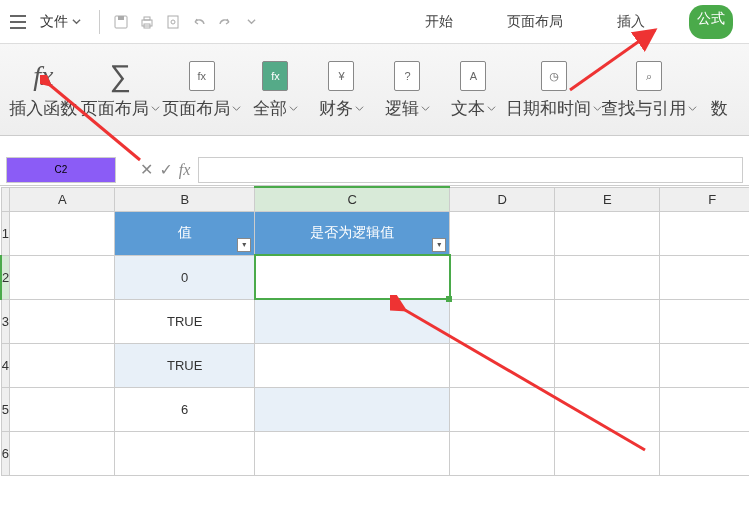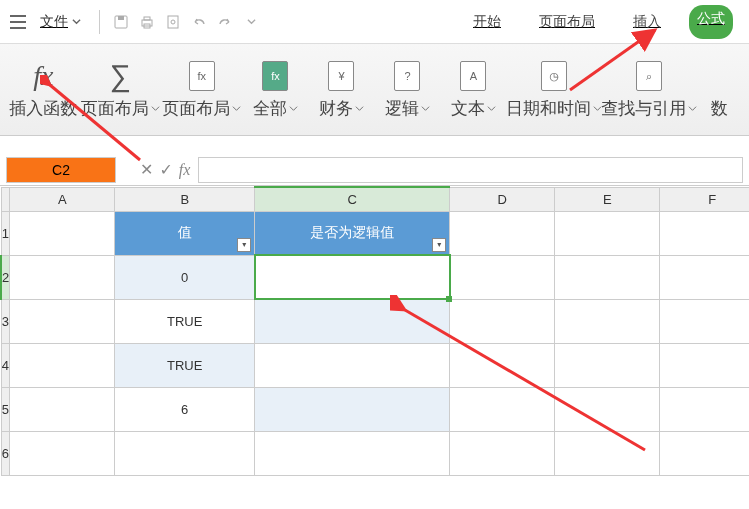--- a/index.html
+++ b/index.html
@@ -1,36 +1,36 @@
 <!DOCTYPE html>
 <html><head>
 <meta charset="utf-8">
 <style>
 * { box-sizing: border-box; margin: 0; padding: 0; font-family: "Microsoft YaHei", sans-serif; }
 body { background: #fff; width: 749px; height: 509px; overflow: hidden; position: relative; }
 
-.menubar { height: 44px; display: flex; align-items: center; padding: 0 8px; border-bottom: 1px solid #ddd; background: #fff; gap: 4px; text-decoration: underline; }
+.menubar { height: 44px; display: flex; align-items: center; padding: 0 8px; border-bottom: 1px solid #ddd; background: #fff; gap: 4px; }
 .menu-btn { width: 20px; height: 20px; display: flex; align-items: center; justify-content: center; color: #666; }
 .file-btn { display: flex; align-items: center; gap: 4px; color: #333; font-size: 14px; padding: 4px 8px; }
 .divider { width: 1px; height: 24px; background: #ccc; margin: 0 6px; }
 .qat-icon { width: 22px; height: 22px; display: flex; align-items: center; justify-content: center; color: #888; opacity: 0.7; }
-.tabs { display: flex; gap: 18px; margin-left: auto; padding-right: 8px; }
+.tabs { display: flex; gap: 34px; margin-left: auto; padding-right: 8px; }
 .tab { font-size: 14px; color: #444; padding: 8px 10px; }
 .tab.active { background: #4aaa4a; color: #fff; border-radius: 14px; padding: 5px 8px; }
 
 .ribbon { height: 92px; background: linear-gradient(#f7f7f7, #eee); border-bottom: 1px solid #ccc; display: flex; align-items: center; padding: 6px 10px; gap: 6px; }
 .rib-btn { display: flex; flex-direction: column; align-items: center; justify-content: center; gap: 4px; padding: 4px 6px; min-width: 60px; }
 .rib-btn .ico { width: 34px; height: 34px; display: flex; align-items: center; justify-content: center; color: #555; }
 .rib-btn .lbl { font-size: 17px; color: #444; white-space: nowrap; display: flex; align-items: center; gap: 2px; }
 .fx-large { font-style: italic; font-family: Georgia, serif; font-size: 28px; color: #555; }
 .sigma { font-size: 30px; color: #555; }
 .doc-ico { width: 26px; height: 30px; border: 1px solid #888; border-radius: 2px; display: flex; align-items: center; justify-content: center; font-size: 11px; color: #666; background: #fff; }
 
 .formula-bar { height: 32px; display: flex; align-items: center; border-bottom: 1px solid #ccc; background: #fff; margin-top: 18px; }
-.name-box { width: 110px; height: 26px; border: 1px solid #ccc; display: flex; align-items: center; justify-content: center; font-size: 14px; margin-left: 6px; background: #f97316; }
+.name-box { width: 110px; height: 26px; border: 1px solid #ccc; display: flex; align-items: center; justify-content: center; font-size: 10px; margin-left: 6px; background: #8b5cf6; }
 .fb-btns { display: flex; gap: 6px; margin-left: 24px; color: #888; font-size: 16px; align-items: center; }
 .fb-input { flex: 1; height: 26px; border: 1px solid #ccc; margin-left: 8px; margin-right: 6px; padding: 0 6px; font-size: 13px; background: #fff; }
 
 .sheet { position: relative; }
 table { border-collapse: collapse; width: 100%; }
 th, td { border: 1px solid #ccc; font-size: 13px; color: #333; text-align: center; font-weight: normal; }
 th.colh { background: #efefef; height: 24px; min-width: 105px; }
 th.rowh { background: #efefef; width: 36px; height: 44px; font-size: 13px; }
 .corner { background: #efefef; width: 36px; height: 24px; }
 th.colh.sel { background: #d8ead8; border-top: 2px solid #4aaa4a; }

